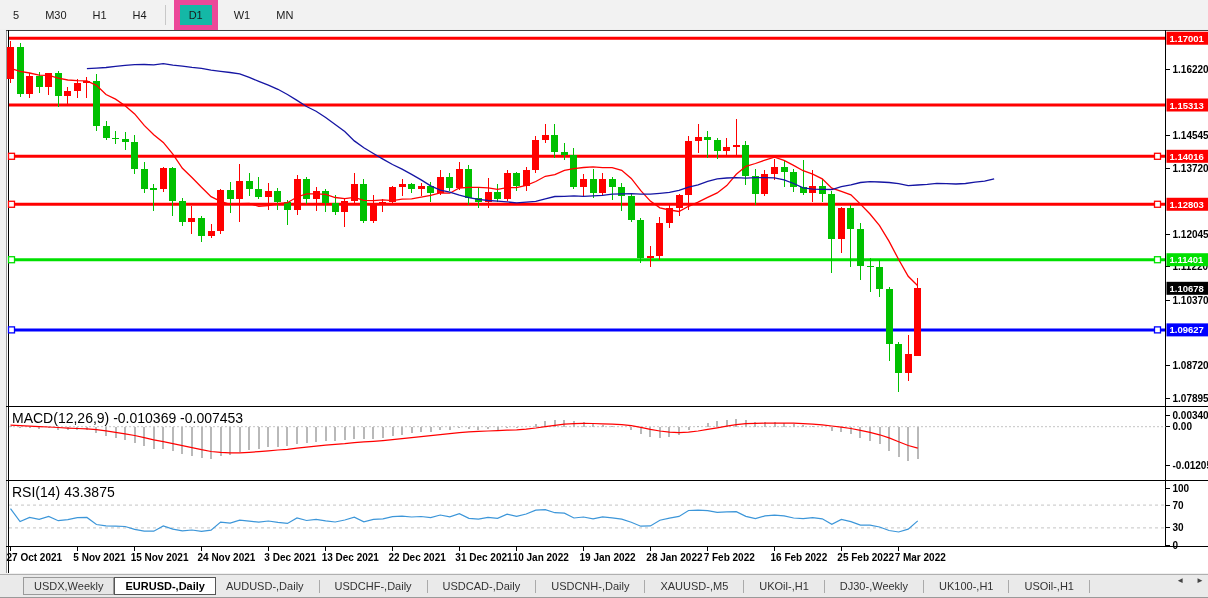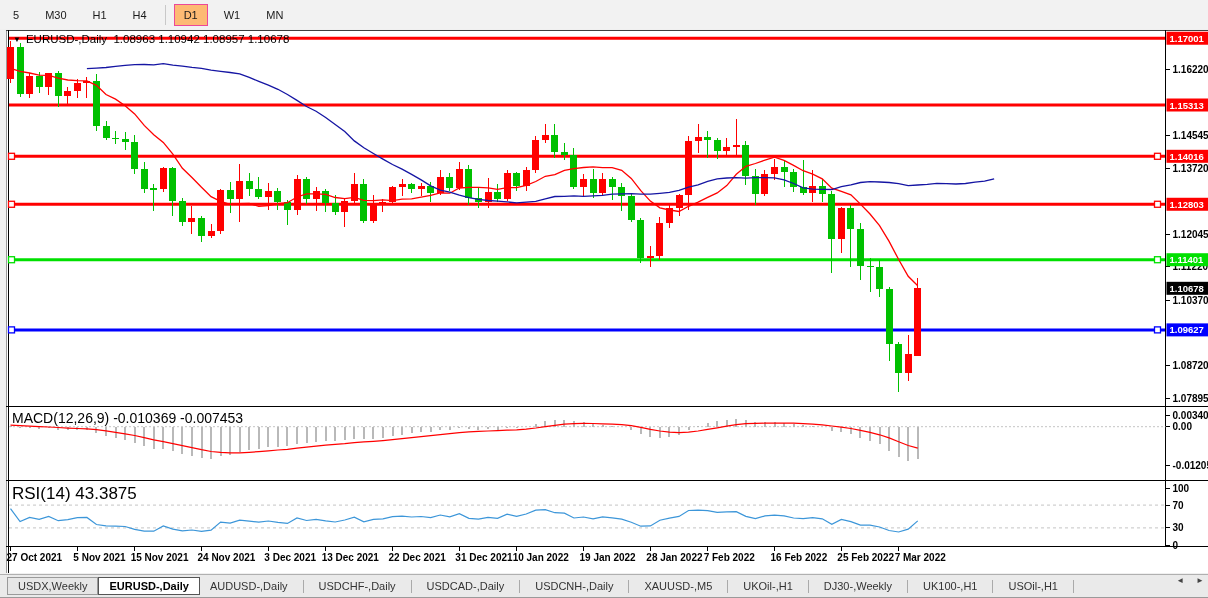--- a/index.html
+++ b/index.html
@@ -2,34 +2,34 @@
 <html><head>
 <meta charset="utf-8">
 <style>
   html,body{margin:0;padding:0;background:#f0f0f0;width:1208px;height:598px;overflow:hidden;
     font-family:"Liberation Sans",sans-serif;}
   #app{position:relative;width:1208px;height:598px;background:#f0f0f0;}
   
   #toolbar{position:absolute;left:0;top:0;width:1208px;height:29px;background:#f2f2f2;
     display:flex;align-items:center;font-size:11px;color:#1a1a1a;}
   .tf-btn{padding:4px 9px;margin:0 3px;cursor:default;border:1px solid transparent;}
-  .tf-btn.active{background:#fdba74;border:1px solid #ec4899;}
+  .tf-btn.active{background:#14b8a6;border:6px solid #ec4899;}
   .tf-sep{width:1px;height:20px;background:#c8c8c8;margin:0 5px;}
   
   .ovl{position:absolute;z-index:5;color:#000;white-space:pre;pointer-events:none;}
   #title-line{left:13px;top:33px;font-size:11.5px;}
   #title-line .tri{font-size:8px;vertical-align:1px;margin-right:5px;}
   #macd-label{left:12px;top:410px;font-size:14px;}
-  #rsi-label{left:12px;top:484px;font-size:17px;}
+  #rsi-label{left:12px;top:484px;font-size:14px;}
   
   #tabbar{position:absolute;left:0;top:574px;width:1208px;height:22px;background:#eaeaea;
     border-top:1px solid #b0b0b0;border-bottom:1px solid #9a9a9a;display:flex;align-items:center;
     font-size:11px;color:#333;}
   .tab{padding:2px 10px;margin-top:0;cursor:default;}
-  .tab.boxed{border:1px solid #9a9a9a;background:#e6e6e6;margin-left:7px;}
+  .tab.boxed{border:1px solid #9a9a9a;background:#e6e6e6;margin-left:23px;}
   .tab.active{border:1px solid #555;background:#ffffff;font-weight:bold;color:#000;}
   .tsep{width:1px;height:13px;background:#aaa;margin:0 5px;}
   #tab-arrows{position:absolute;right:4px;top:576px;display:flex;gap:12px;font-size:8px;color:#444;z-index:6;}
   #tab-arrows span{cursor:default;}
   svg{position:absolute;left:0;top:30px;}
   svg text{font-family:"Liberation Sans",sans-serif;}
 </style>
 </head>
 <body>
 <div id="app">
@@ -470,21 +470,20 @@
         <text x="703.6500000000001" y="531">7 Feb 2022</text>
         <line x1="774.5" y1="517" x2="774.5" y2="521" stroke="#000" shape-rendering="crispEdges"></line>
         <text x="770.5" y="531">16 Feb 2022</text>
         <line x1="841.35" y1="517" x2="841.35" y2="521" stroke="#000" shape-rendering="crispEdges"></line>
         <text x="837.35" y="531">25 Feb 2022</text>
         <line x1="898.6500000000001" y1="517" x2="898.6500000000001" y2="521" stroke="#000" shape-rendering="crispEdges"></line>
         <text x="894.6500000000001" y="531">7 Mar 2022</text>
       </g>
     </svg>
 
-  <div class="ovl" id="title-line"><span class="tri">▼</span><span>EURUSD-,Daily</span><span>  </span><span>1.08963 1.10942 1.08957 1.10678</span></div>
 
   <div class="ovl" id="macd-label"><span>MACD(12,26,9)</span><span> </span><span>-0.010369 -0.007453</span></div>
 
   <div class="ovl" id="rsi-label"><span>RSI(14)</span><span> </span><span>43.3875</span></div>
 
   <div id="tabbar">
       <div class="tab boxed">USDX,Weekly</div>
       <div class="tab active">EURUSD-,Daily</div>
       <div class="tab">AUDUSD-,Daily</div>
       <div class="tsep"></div>

